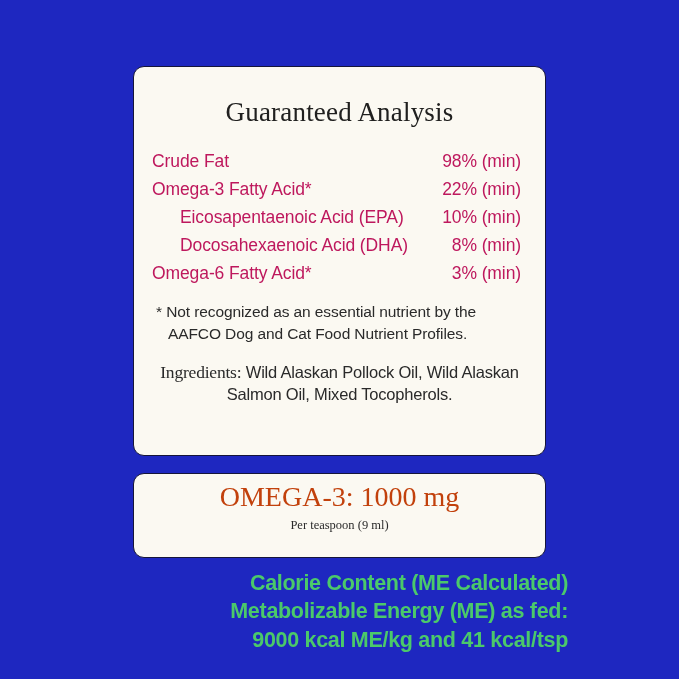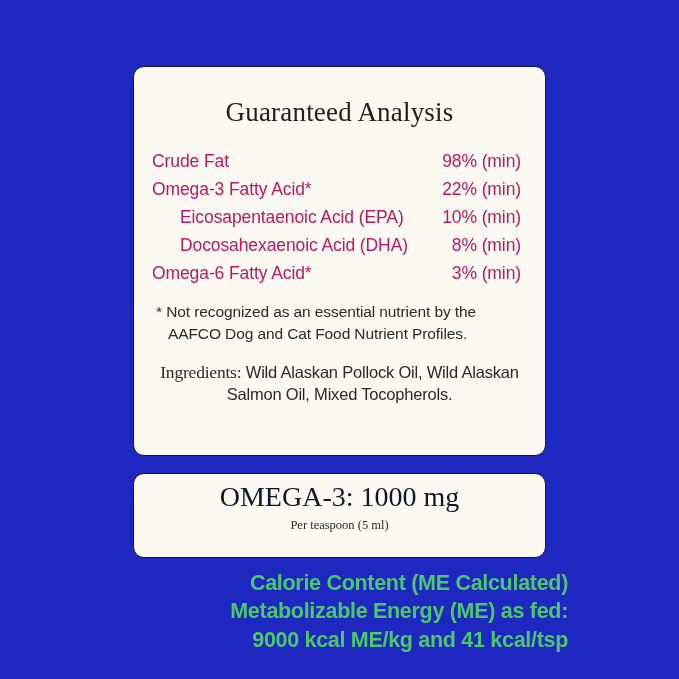--- a/index.html
+++ b/index.html
@@ -114,21 +114,21 @@
   }
   .ingredients .ing-head {
     font-family: "Liberation Serif", serif;
     font-size: 17.5px;
   }
 
   
   .omega-main {
     font-family: "Liberation Serif", serif;
     font-size: 28px;
-    color: #0f172a;
+    color: #c2410c;
     text-align: center;
     line-height: 1.1;
   }
   .omega-sub {
     font-family: "Liberation Serif", serif;
     font-size: 22px;
     color: #1a1a1a;
     text-align: center;
     line-height: 1.15;
     margin-top: 2px;
@@ -207,21 +207,21 @@
       <span class="ing-head">Ingredients:</span><span> Wild Alaskan Pollock Oil, Wild Alaskan Salmon Oil, Mixed Tocopherols.</span>
     </div>
 
   </div>
 
   <div class="card" id="omega-card">
 
     <div class="omega-main">OMEGA-3: 1000 mg</div>
 
 
-    <div class="omega-note">Per teaspoon (5 ml)</div>
+    <div class="omega-note">Per teaspoon (9 ml)</div>
 
   </div>
 
   <div id="calorie-block">
     <span class="cal-line">Calorie Content (ME Calculated)</span>
     <span class="cal-line">Metabolizable Energy (ME) as fed:</span>
     <span class="cal-line">9000 kcal ME/kg and 41  kcal/tsp</span>
   </div>
 
 </div>

